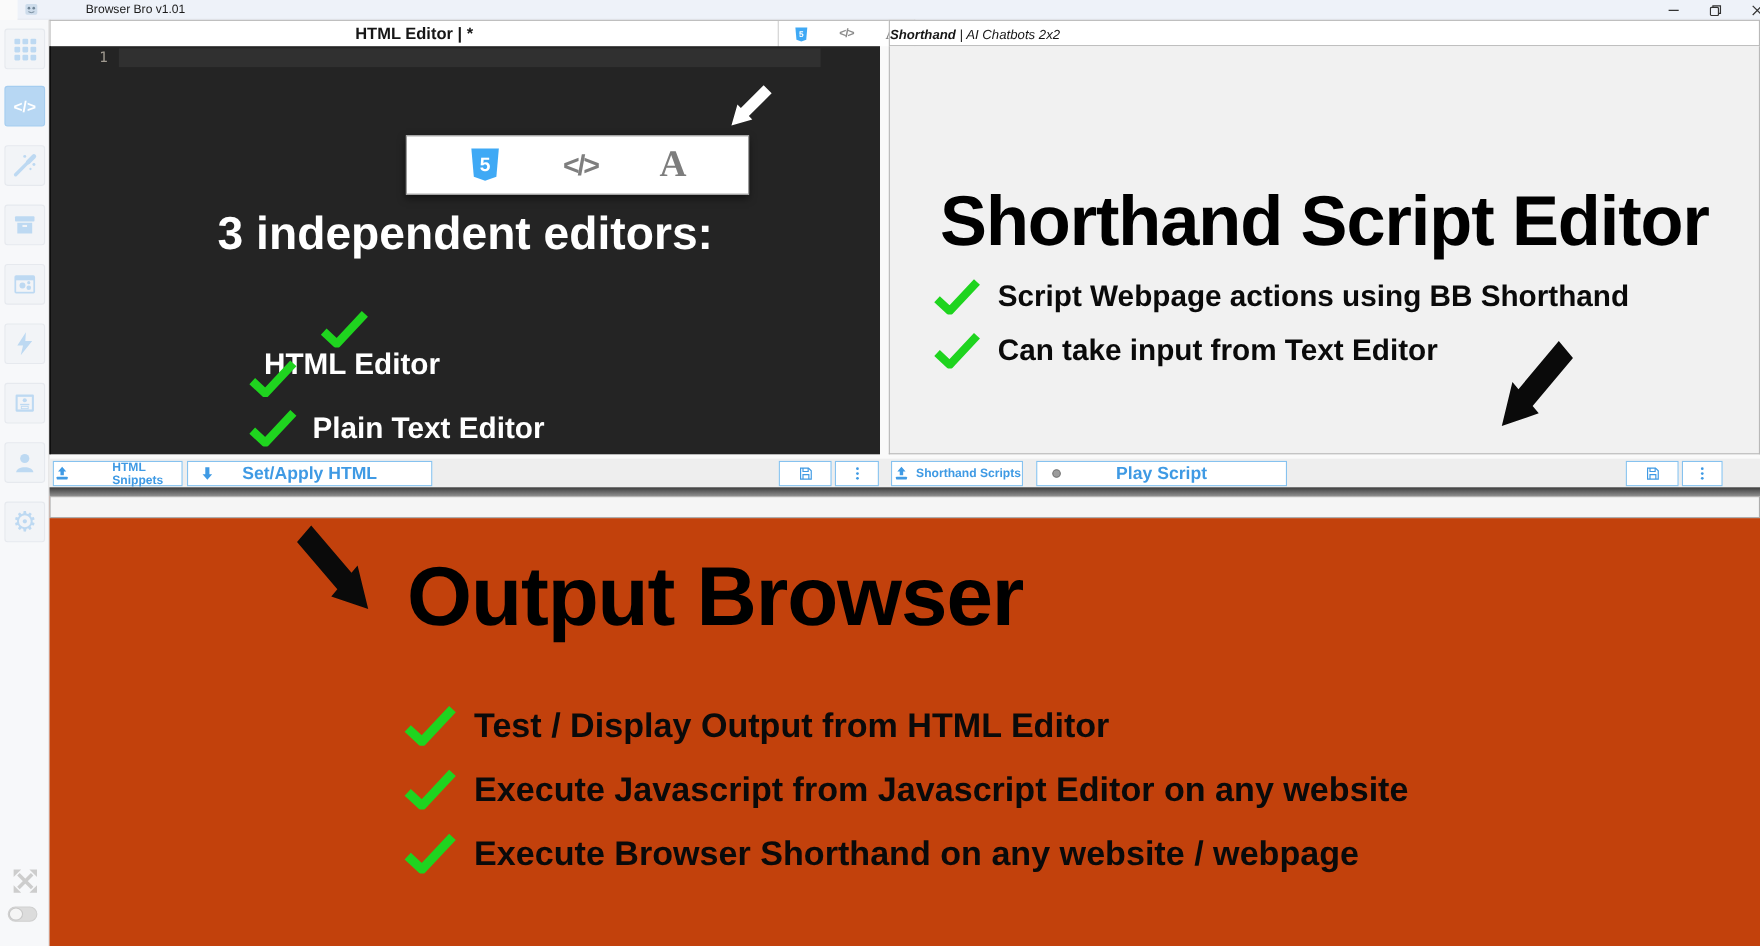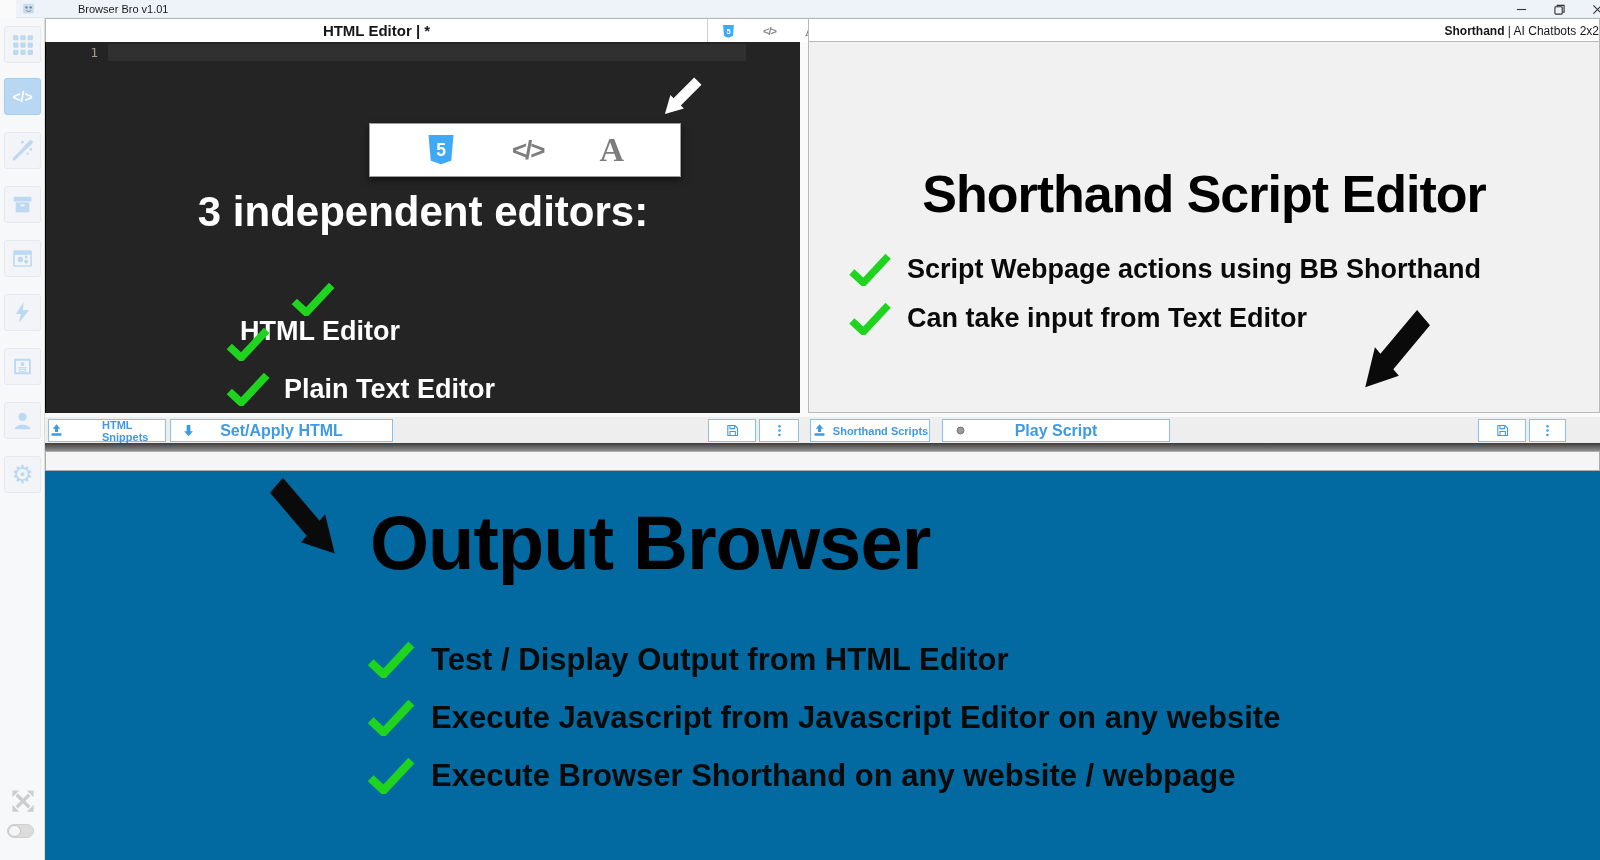--- a/index.html
+++ b/index.html
@@ -32,21 +32,21 @@
   .toggle .knob { position:absolute; left:0px; top:0px; width:13px; height:12px; border-radius:50%;
     background:#f5f5f5; border:1px solid #c8c8c8; }
 
   
   .panel-header { position:absolute; background:#ffffff; height:24px; }
   .ph-left { left:45px; top:18px; width:787px; border:1px solid #b9b9b9; border-bottom:none; }
   .ph-right { left:808px; top:18px; width:792px; border:1px solid #b9b9b9; }
   .ph-title { position:absolute; left:0; right:124px; top:0; height:24px; line-height:24px;
     text-align:center; font-size:15px; font-weight:bold; color:#161616; }
   .ph-title-r { position:absolute; left:0; right:0; top:0; height:24px; line-height:24px;
-    text-align:right; font-size:12px; color:#161616; }
+    text-align:left; font-size:12px; color:#161616;font-style:italic; }
   .ph-title-r .bold { font-weight:bold; }
   .tabs { position:absolute; right:0; top:0; width:124px; height:24px; display:flex;
     border-left:1px solid #cfcfcf; }
   .tab { flex:1; display:flex; align-items:center; justify-content:center; cursor:pointer; }
   .tab .code-glyph { font-size:11px; font-weight:bold; color:#8b8b8b; letter-spacing:-1px; }
   .tab .a-glyph { font-family:"Liberation Serif", serif; font-size:15px; font-weight:bold; color:#7d7d7d; }
 
   
   .editor { position:absolute; left:45px; top:42px; width:755px; height:371px;
     background:#242424; border-left:1px solid #000; overflow:hidden; }
@@ -61,35 +61,35 @@
   .dark-heading { position:absolute; left:0; top:146px; width:100%; text-align:center;
     font-size:42px; font-weight:bold; color:#ffffff; letter-spacing:0px; }
   .check-row { position:absolute; display:flex; align-items:center; }
   .check-svg { flex:none; }
   .dark-item { font-size:27px; font-weight:bold; color:#ffffff; margin-left:14px; }
 
   
   .panel-right-body { position:absolute; left:808px; top:42px; width:792px; height:371px;
     background:#f1f1f1; border:1px solid #b9b9b9; border-top:none; }
   .sh-heading { position:absolute; left:0; top:122px; width:100%; text-align:center;
-    font-size:52px; font-weight:bold; color:#000; letter-spacing:-1px; }
+    font-size:64px; font-weight:bold; color:#000; letter-spacing:-1px; }
   .light-item { font-size:27px; font-weight:bold; color:#0a0a0a; margin-left:16px; }
 
   
   .toolbar { position:absolute; left:45px; top:417px; width:1555px; height:26px; background:#eeeeee; }
   .tb-btn { position:absolute; top:2px; height:23px; background:#ffffff; border:1px solid #86c2ef;
     display:flex; align-items:center; justify-content:center; cursor:pointer; color:#3f9ae4; }
   .tb-btn .lbl-sm { font-size:11px; font-weight:bold; margin-left:6px; }
   .tb-btn .lbl-lg { font-size:16px; font-weight:bold; }
   .tb-icon { width:15px; height:15px; flex:none; }
 
   
   .band { position:absolute; left:45px; top:443px; width:1555px; height:8px;
     background:linear-gradient(#3c3c3c,#8f8f8f); }
-  .output { position:absolute; left:45px; top:451px; width:1555px; height:409px; background:#0369a1; }
+  .output { position:absolute; left:45px; top:451px; width:1555px; height:409px; background:#c2410c; }
   .output-topbar { position:absolute; left:0; top:0; width:1555px; height:20px;
     background:#f5f5f5; border:1px solid #adadad; }
   .out-heading { position:absolute; left:325px; top:48px; font-size:76px; font-weight:bold;
     color:#000; letter-spacing:-1px; }
   .out-item { font-size:31px; font-weight:bold; color:#0a0a0a; margin-left:16px; }
 
   .arrow-svg { position:absolute; }
 </style>
 </head>
 <body>

